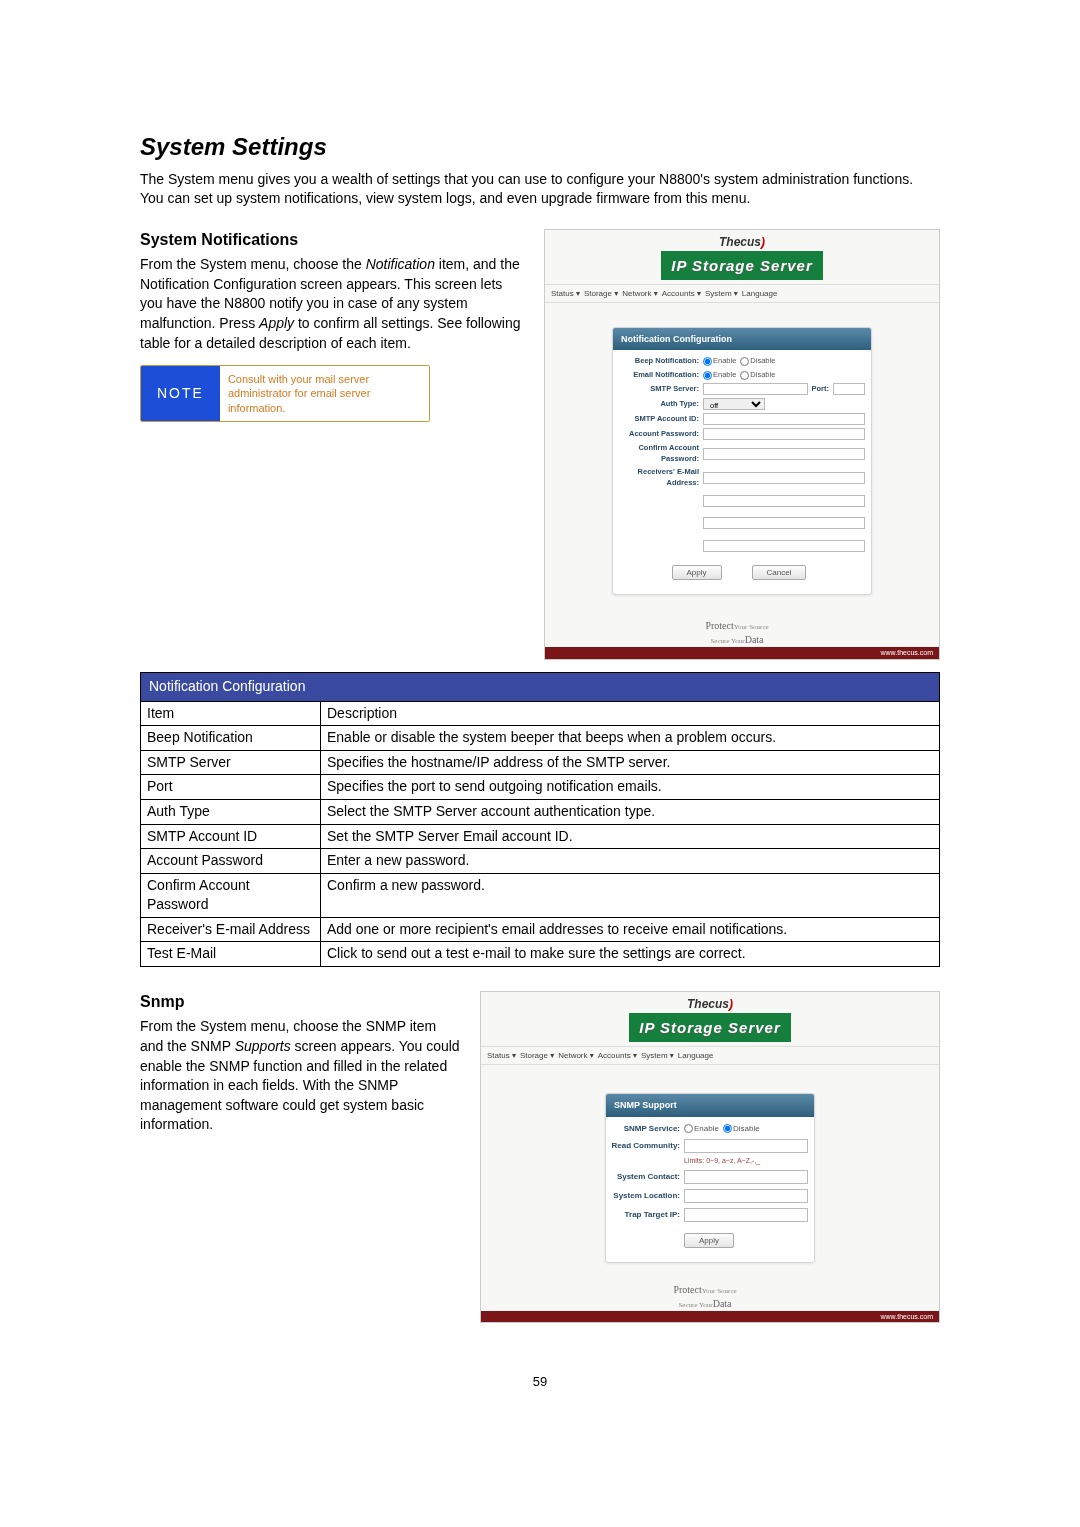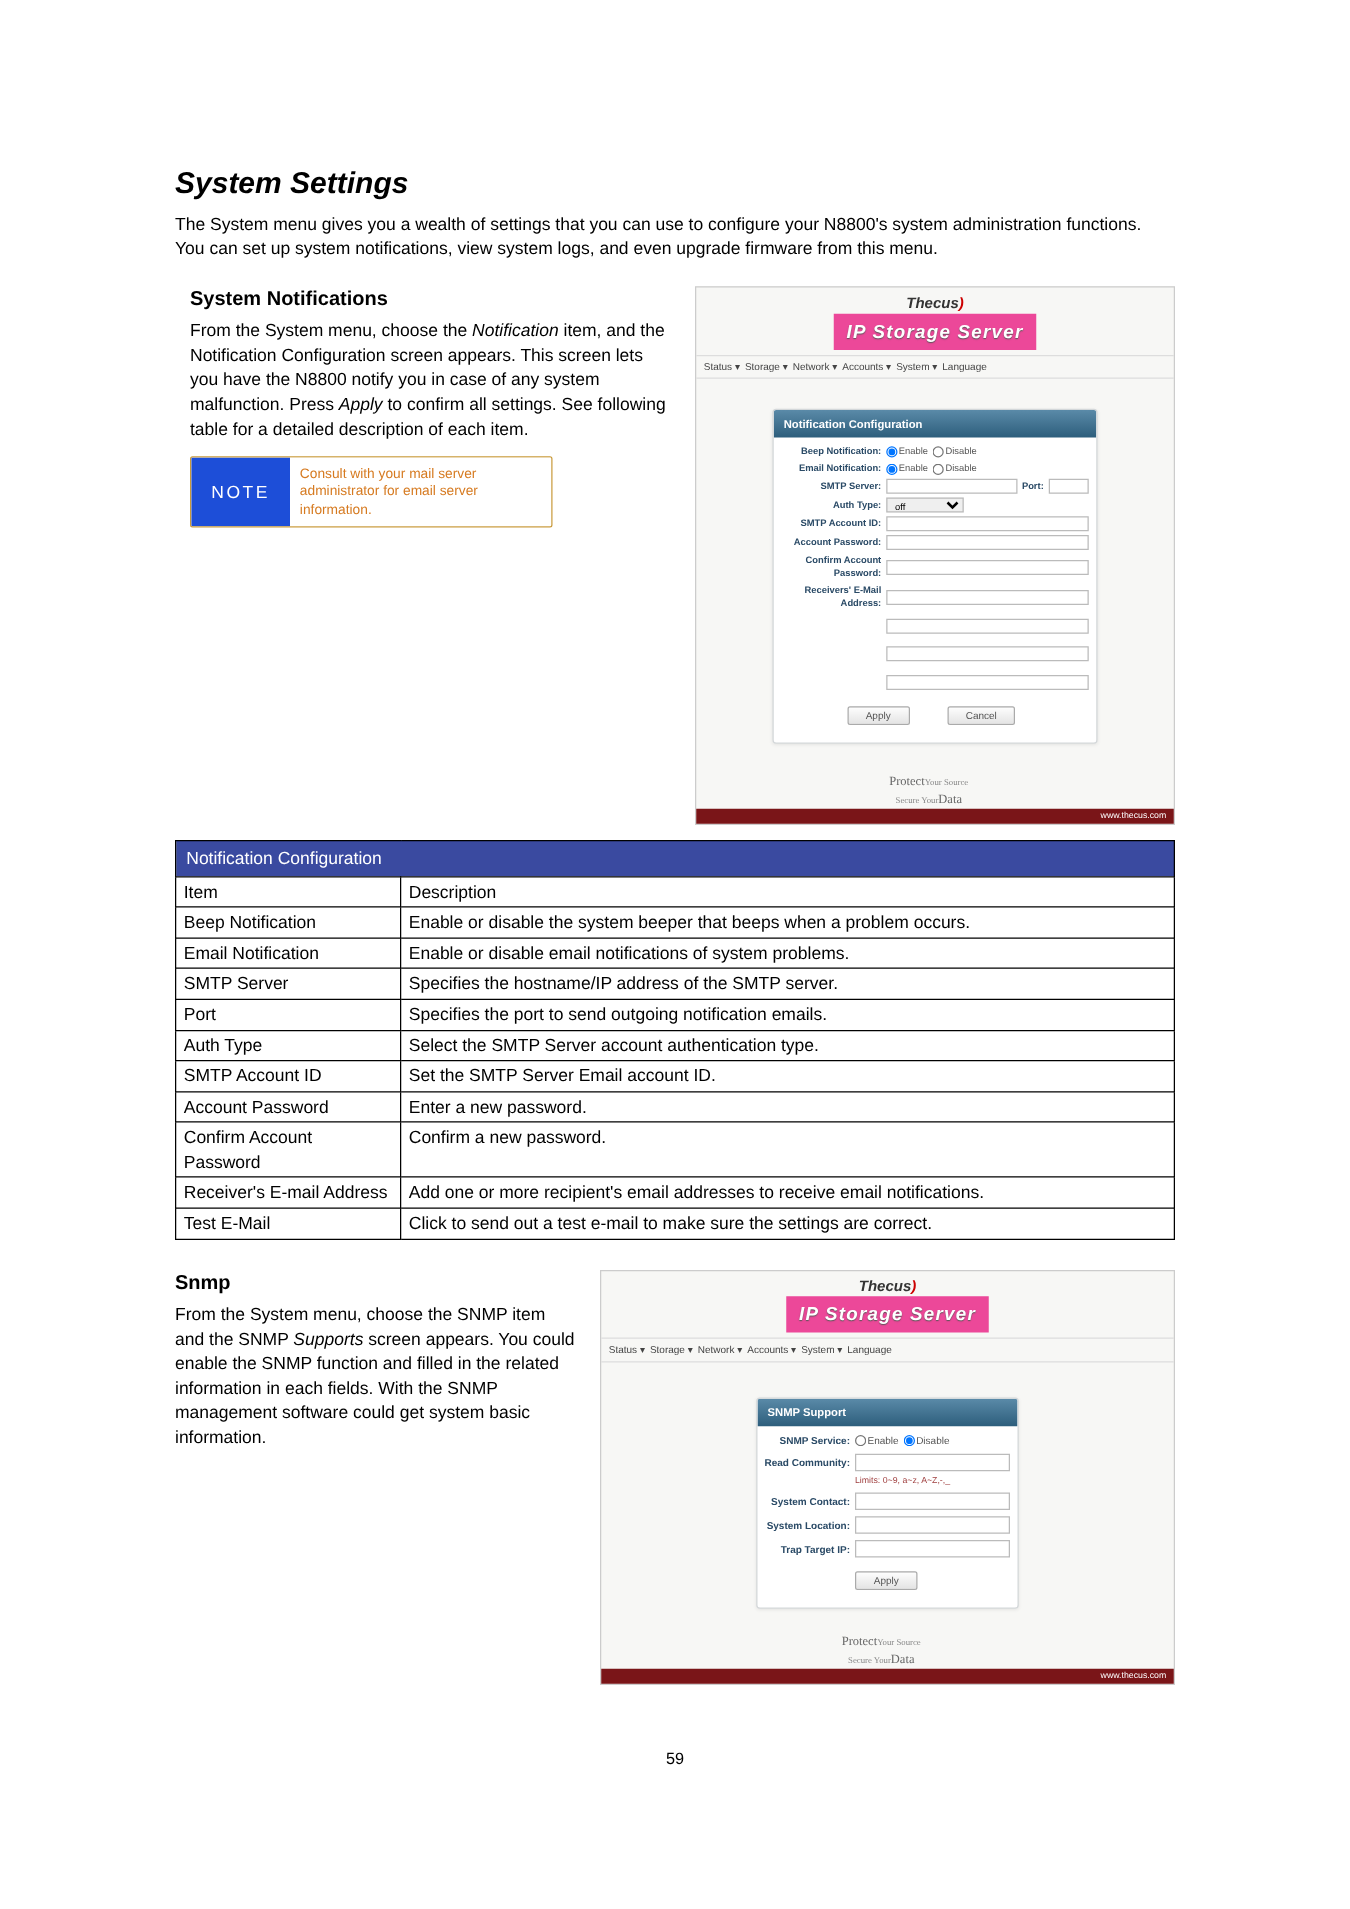--- a/index.html
+++ b/index.html
@@ -23,21 +23,21 @@
       font-weight: bold;
       font-size: 16px;
       margin-bottom: 4px;
     }
     .two-col-notify {
       display: flex;
       gap: 20px;
       align-items: flex-start;
       margin-bottom: 12px;
     }
-    .notify-text { flex: 0 0 48%; margin-left: 12px; }
+    .notify-text { flex: 0 0 48%; }
     .notify-text p { margin-bottom: 6px; }
     .notify-text em { font-style: italic; }
 
     
     .note-box {
       display: flex;
       align-items: stretch;
       margin-top: 12px;
       border: 1px solid #c99a3a;
       border-radius: 2px;
@@ -80,21 +80,21 @@
     }
     .ss-logo {
       font-style: italic;
       font-weight: bold;
       font-size: 12px;
       color: #333;
     }
     .ss-logo .curve { color: #c00; }
     .ss-title-banner {
       flex: 1;
-      background: #ec4899;
+      background: #15803d;
       color: #fff;
       text-shadow: 0 1px 1px #555;
       font-weight: bold;
       font-size: 15px;
       padding: 4px 10px;
       font-style: italic;
       letter-spacing: 1px;
     }
     .ss-nav {
       font-size: 8px;
@@ -359,24 +359,20 @@
       </tr>
   <tr>
     <td class="col1">Item</td>
     <td>Description</td>
   </tr>
   <tr>
         <td class="col1">Beep Notification</td>
         <td>Enable or disable the system beeper that beeps when a problem occurs.</td>
       </tr>
   <tr>
-        <td class="col1">Email Notification</td>
-        <td>Enable or disable email notifications of system problems.</td>
-      </tr>
-  <tr>
         <td class="col1">SMTP Server</td>
         <td>Specifies the hostname/IP address of the SMTP server.</td>
       </tr>
   <tr>
         <td class="col1">Port</td>
         <td>Specifies the port to send outgoing notification emails.</td>
       </tr>
   <tr>
         <td class="col1">Auth Type</td>
         <td>Select the SMTP Server account authentication type.</td>

